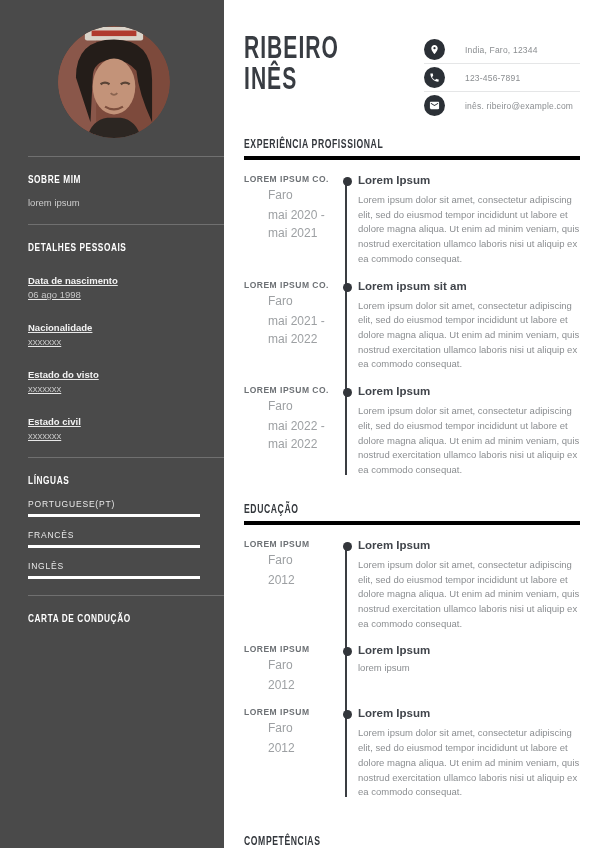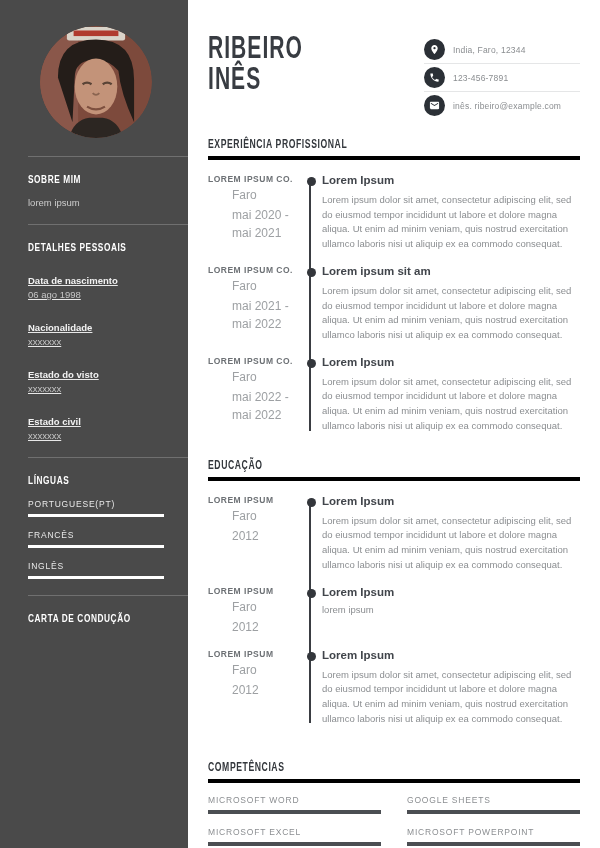--- a/index.html
+++ b/index.html
@@ -1,21 +1,21 @@
 <!DOCTYPE html>
 <html><head>
 <meta charset="utf-8">
 <style>
   * { margin:0; padding:0; box-sizing:border-box; }
   html,body { background:#ffffff; }
   body { font-family:"Liberation Sans","DejaVu Sans",sans-serif; }
   .page { width:600px; height:848px; position:relative; display:flex; background:#fff; overflow:hidden; }
 
   
-  .sidebar { width:188px; flex-shrink:0; background:#4a4a4a; color:#e8e8e8; padding:0 24px 20px 28px; }
+  .sidebar { width:224px; flex-shrink:0; background:#4a4a4a; color:#e8e8e8; padding:0 24px 20px 28px; }
   .photo-wrap { width:112px; height:112px; border-radius:50%; overflow:hidden; margin:26px auto 0; display:block; }
   .photo-wrap svg { display:block; width:112px; height:112px; }
   .sb-h { font-size:11.5px; font-weight:700; color:#ffffff; margin-top:2px; }
   .cond { display:inline-block; transform:scaleX(.72); transform-origin:0 60%; letter-spacing:.8px; white-space:nowrap; }
   .cond-name { display:inline-block; transform:scaleX(.68); transform-origin:0 50%; letter-spacing:1.5px; white-space:nowrap; }
   .sb-text { font-size:9.5px; color:#cdcdcd; margin-top:12px; }
   .sb-div { height:1px; background:#707070; margin:16px -24px 16px 0; }
   .d-item { margin-top:22px;text-decoration:underline; }
   .d-item:first-of-type { margin-top:12px; }
   .d-label { font-size:9.5px; font-weight:700; color:#f2f2f2; }
@@ -23,21 +23,21 @@
   .lang-item { margin-top:13px; }
   .lang-item:first-of-type { margin-top:14px; }
   .lang-label { font-size:8.5px; letter-spacing:.8px; color:#e9e9e9;margin-top:11px; }
   .lang-bar { height:3px; background:#ffffff; margin-top:5px; width:100%; }
 
   
   .main { flex:1; padding:0 20px; position:relative; }
   .top { display:flex; justify-content:space-between; margin-top:32px; }
   .name-line { font-size:31px; line-height:31px; font-weight:700; color:#383c42; }
   .contacts { width:156px; margin-top:4px; }
-  .c-row { display:flex; align-items:center; gap:8px; padding:3px 0; }
+  .c-row { display:flex; align-items:center; gap:20px; padding:3px 0; }
   .c-row.with-line { border-bottom:1px solid #e5e6e7; }
   .c-icon { width:21px; height:21px; border-radius:50%; background:#2b3036; flex-shrink:0; display:flex; align-items:center; justify-content:center; }
   .c-icon svg { width:11px; height:11px; fill:#ffffff; }
   .c-text { font-size:8.5px; color:#8a8d90; letter-spacing:.2px; }
 
   .sec { margin-top:18px; }
   .sec-h { border-bottom:4px solid #000000; padding-bottom:5px; font-size:12px; font-weight:700; color:#33373c; }
   .entries { position:relative; margin-top:14px; }
   .tl-line { position:absolute; left:101px; top:8px; bottom:3px; width:2px; background:#3a3d42; }
   .entry { display:grid; grid-template-columns:92px 22px 1fr; }

